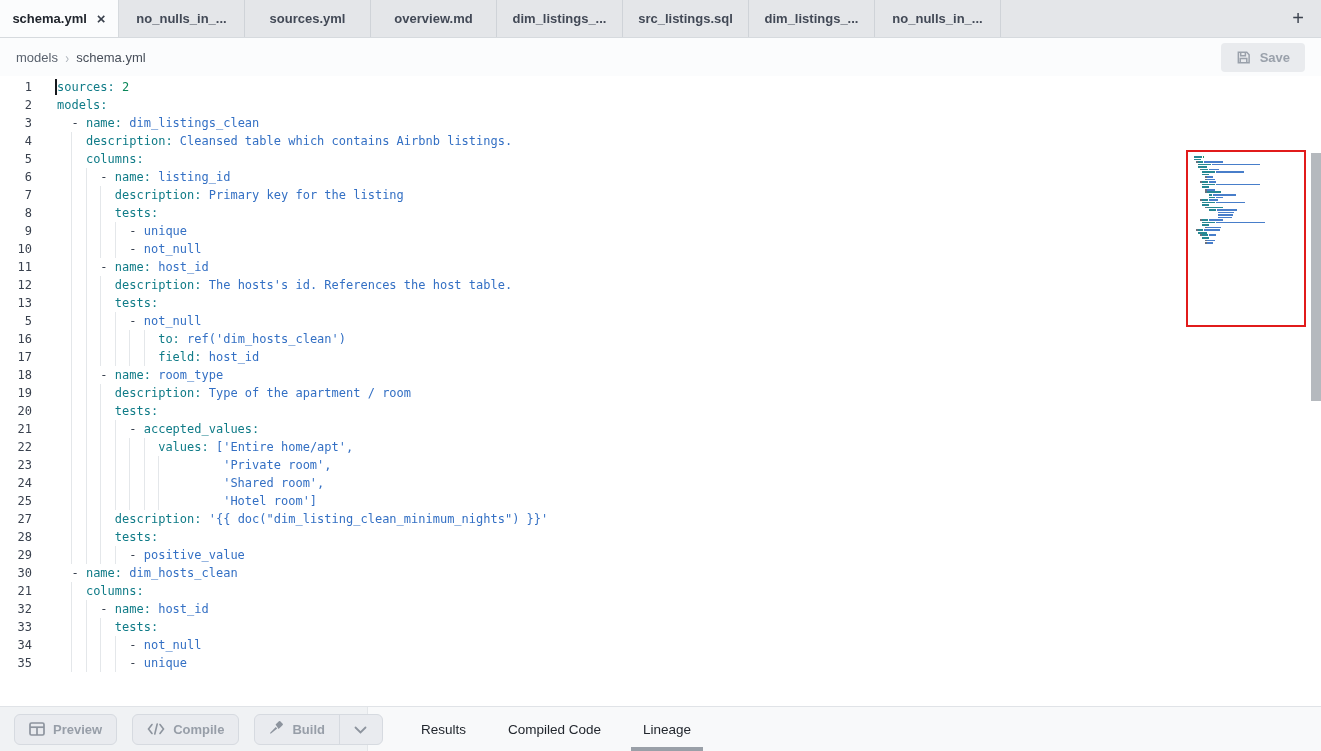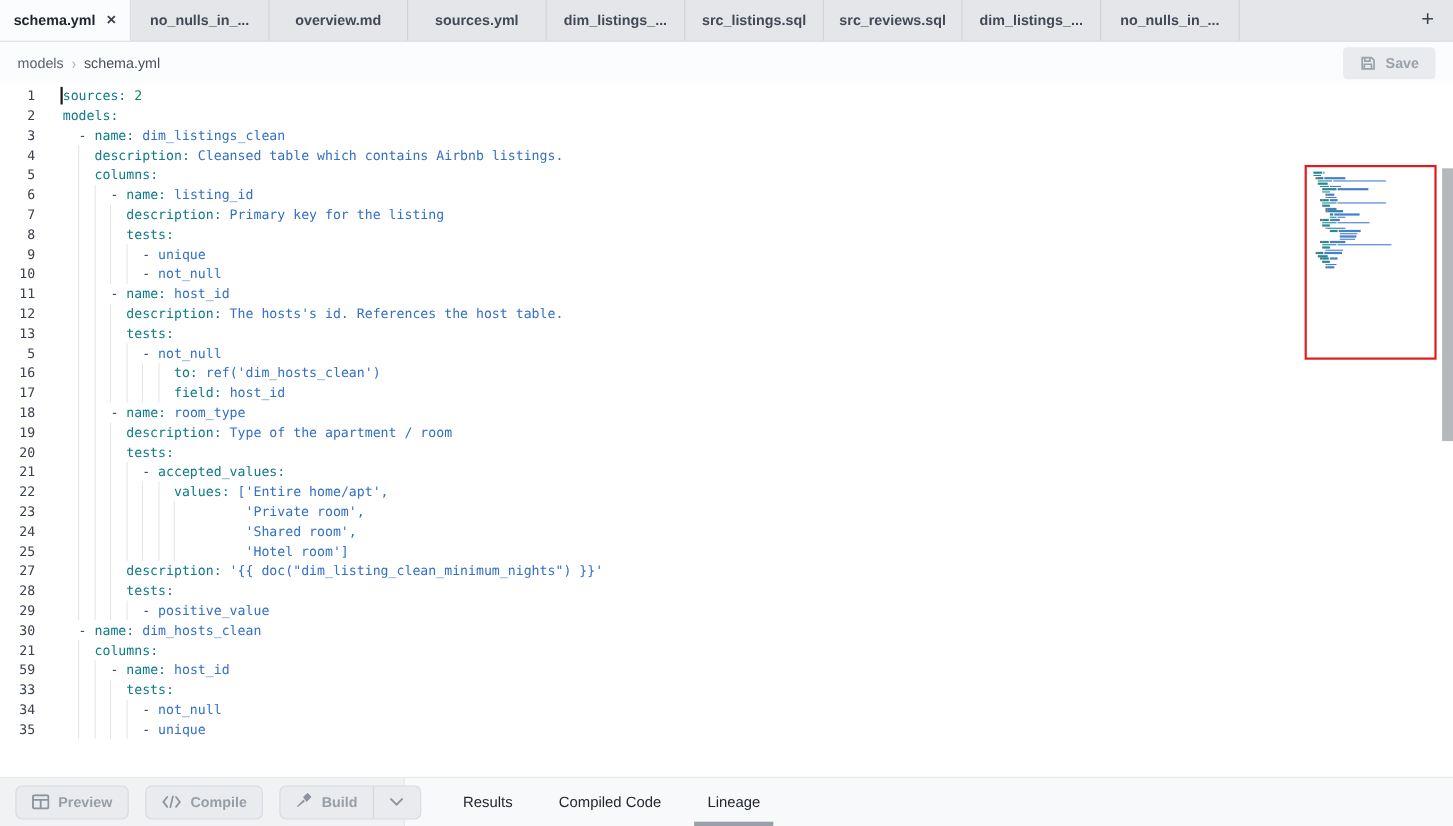--- a/index.html
+++ b/index.html
@@ -111,33 +111,30 @@
 
   <div class="tabbar">
     <div class="tab active">
         <span class="tab-label">schema.yml</span>
         <span class="tab-close">×</span>
       </div>
       <div class="tab">
         <span class="tab-label">no_nulls_in_...</span>
       </div>
       <div class="tab">
+        <span class="tab-label">sources.yml</span>
+      </div>
+      <div class="tab">
         <span class="tab-label">overview.md</span>
       </div>
       <div class="tab">
-        <span class="tab-label">sources.yml</span>
-      </div>
-      <div class="tab">
         <span class="tab-label">dim_listings_...</span>
       </div>
       <div class="tab">
         <span class="tab-label">src_listings.sql</span>
-      </div>
-      <div class="tab">
-        <span class="tab-label">src_reviews.sql</span>
       </div>
       <div class="tab">
         <span class="tab-label">dim_listings_...</span>
       </div>
       <div class="tab">
         <span class="tab-label">no_nulls_in_...</span>
       </div>
       <div class="tab-add">
       <span>+</span>
     </div>
@@ -185,21 +182,21 @@
         <div class="code-row"><span class="iguide" style="left: 71.44px;"></span><span class="iguide" style="left: 85.88px;"></span><span class="iguide" style="left: 100.32px;"></span><span class="iguide" style="left: 114.76px;"></span><span class="ln">21</span><span class="lt"><span class="tk-p">          </span><span class="tk-p">- </span><span class="tk-k">accepted_values:</span></span></div>
         <div class="code-row"><span class="iguide" style="left: 71.44px;"></span><span class="iguide" style="left: 85.88px;"></span><span class="iguide" style="left: 100.32px;"></span><span class="iguide" style="left: 114.76px;"></span><span class="iguide" style="left: 129.2px;"></span><span class="iguide" style="left: 143.64px;"></span><span class="ln">22</span><span class="lt"><span class="tk-p">              </span><span class="tk-k">values:</span><span class="tk-p"> </span><span class="tk-v">['Entire home/apt',</span></span></div>
         <div class="code-row"><span class="iguide" style="left: 71.44px;"></span><span class="iguide" style="left: 85.88px;"></span><span class="iguide" style="left: 100.32px;"></span><span class="iguide" style="left: 114.76px;"></span><span class="iguide" style="left: 129.2px;"></span><span class="iguide" style="left: 143.64px;"></span><span class="iguide" style="left: 158.08px;"></span><span class="ln">23</span><span class="lt"><span class="tk-p">                       </span><span class="tk-v">'Private room',</span></span></div>
         <div class="code-row"><span class="iguide" style="left: 71.44px;"></span><span class="iguide" style="left: 85.88px;"></span><span class="iguide" style="left: 100.32px;"></span><span class="iguide" style="left: 114.76px;"></span><span class="iguide" style="left: 129.2px;"></span><span class="iguide" style="left: 143.64px;"></span><span class="iguide" style="left: 158.08px;"></span><span class="ln">24</span><span class="lt"><span class="tk-p">                       </span><span class="tk-v">'Shared room',</span></span></div>
         <div class="code-row"><span class="iguide" style="left: 71.44px;"></span><span class="iguide" style="left: 85.88px;"></span><span class="iguide" style="left: 100.32px;"></span><span class="iguide" style="left: 114.76px;"></span><span class="iguide" style="left: 129.2px;"></span><span class="iguide" style="left: 143.64px;"></span><span class="iguide" style="left: 158.08px;"></span><span class="ln">25</span><span class="lt"><span class="tk-p">                       </span><span class="tk-v">'Hotel room']</span></span></div>
         <div class="code-row"><span class="iguide" style="left: 71.44px;"></span><span class="iguide" style="left: 85.88px;"></span><span class="iguide" style="left: 100.32px;"></span><span class="ln">27</span><span class="lt"><span class="tk-p">        </span><span class="tk-k">description:</span><span class="tk-p"> </span><span class="tk-v">'{{ doc("dim_listing_clean_minimum_nights") }}'</span></span></div>
         <div class="code-row"><span class="iguide" style="left: 71.44px;"></span><span class="iguide" style="left: 85.88px;"></span><span class="iguide" style="left: 100.32px;"></span><span class="ln">28</span><span class="lt"><span class="tk-p">        </span><span class="tk-k">tests:</span></span></div>
         <div class="code-row"><span class="iguide" style="left: 71.44px;"></span><span class="iguide" style="left: 85.88px;"></span><span class="iguide" style="left: 100.32px;"></span><span class="iguide" style="left: 114.76px;"></span><span class="ln">29</span><span class="lt"><span class="tk-p">          </span><span class="tk-p">- </span><span class="tk-v">positive_value</span></span></div>
         <div class="code-row"><span class="ln">30</span><span class="lt"><span class="tk-p">  </span><span class="tk-p">- </span><span class="tk-k">name:</span><span class="tk-p"> </span><span class="tk-v">dim_hosts_clean</span></span></div>
         <div class="code-row"><span class="iguide" style="left: 71.44px;"></span><span class="ln">21</span><span class="lt"><span class="tk-p">    </span><span class="tk-k">columns:</span></span></div>
-        <div class="code-row"><span class="iguide" style="left: 71.44px;"></span><span class="iguide" style="left: 85.88px;"></span><span class="ln">59</span><span class="lt"><span class="tk-p">      </span><span class="tk-p">- </span><span class="tk-k">name:</span><span class="tk-p"> </span><span class="tk-v">host_id</span></span></div>
+        <div class="code-row"><span class="iguide" style="left: 71.44px;"></span><span class="iguide" style="left: 85.88px;"></span><span class="ln">32</span><span class="lt"><span class="tk-p">      </span><span class="tk-p">- </span><span class="tk-k">name:</span><span class="tk-p"> </span><span class="tk-v">host_id</span></span></div>
         <div class="code-row"><span class="iguide" style="left: 71.44px;"></span><span class="iguide" style="left: 85.88px;"></span><span class="iguide" style="left: 100.32px;"></span><span class="ln">33</span><span class="lt"><span class="tk-p">        </span><span class="tk-k">tests:</span></span></div>
         <div class="code-row"><span class="iguide" style="left: 71.44px;"></span><span class="iguide" style="left: 85.88px;"></span><span class="iguide" style="left: 100.32px;"></span><span class="iguide" style="left: 114.76px;"></span><span class="ln">34</span><span class="lt"><span class="tk-p">          </span><span class="tk-p">- </span><span class="tk-v">not_null</span></span></div>
         <div class="code-row"><span class="iguide" style="left: 71.44px;"></span><span class="iguide" style="left: 85.88px;"></span><span class="iguide" style="left: 100.32px;"></span><span class="iguide" style="left: 114.76px;"></span><span class="ln">35</span><span class="lt"><span class="tk-p">          </span><span class="tk-p">- </span><span class="tk-v">unique</span></span></div>
       </div>
 
     <div class="minimap">
       <div>
           <div class="mm-row">
             <span class="mm-seg" style="width: 8.4px; background: rgb(15, 123, 135);"></span>
             <span class="mm-seg" style="width: 1.05px; background: transparent;"></span>

